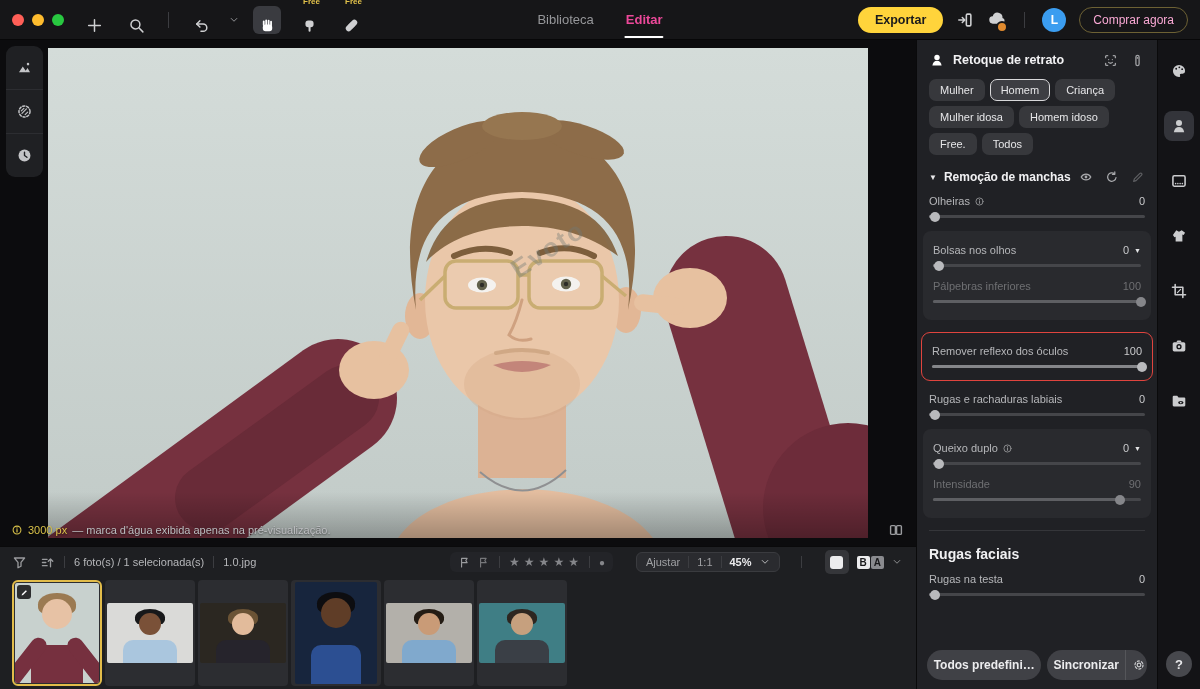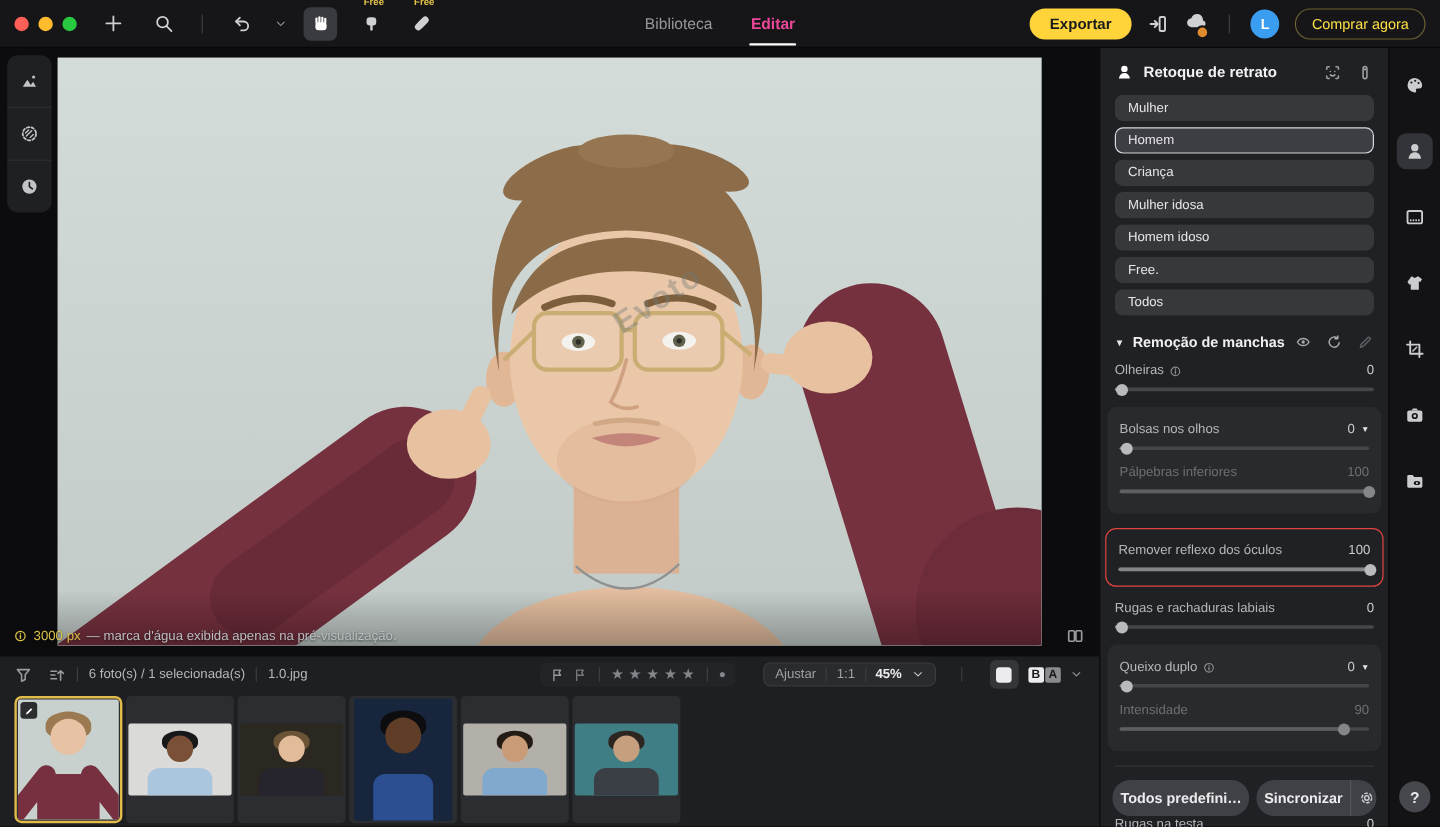--- a/index.html
+++ b/index.html
@@ -6,34 +6,34 @@
   body{width:1200px;height:689px;position:relative;background:#000;overflow:hidden;
        font-family:"Liberation Sans",sans-serif;-webkit-font-smoothing:antialiased;color:#c9cacc;}
   .ico{display:inline-flex;align-items:center;justify-content:center;flex:none;}
   .ico svg{width:100%;height:100%;display:block;}
 
   
   .titlebar{height:40px;background:#161618;display:flex;align-items:center;padding:0 12px;position:relative;border-bottom:1px solid #070708;box-sizing:border-box;}
   .lights{display:flex;gap:8px;margin-right:16px;}
   .light{width:12px;height:12px;border-radius:50%;}
   .tools{display:flex;align-items:center;gap:14px;}
-  .tool{position:relative;width:28px;height:28px;display:flex;align-items:center;justify-content:center;color:#cfd0d2;border-radius:6px;}
+  .tool{position:relative;width:28px;height:28px;display:flex;align-items:flex-end;justify-content:center;color:#cfd0d2;border-radius:6px;}
   .tool.active{background:#3a3b40;color:#fff;}
   .tool .free{position:absolute;top:-9px;left:50%;transform:translateX(-35%);font-size:8px;font-weight:bold;color:#e3c24a;white-space:nowrap;}
   .tb-div{width:1px;height:16px;background:#3c3d41;margin:0 4px;}
   .tabs{position:absolute;left:50%;top:0;height:100%;transform:translateX(-50%);display:flex;gap:30px;align-items:center;}
   .tab{font-size:13px;color:#96979a;position:relative;padding:2px 1px;cursor:default;}
   .tab.active{color:#ec4899;font-weight:bold;}
   .tab.active::after{content:"";position:absolute;left:0;right:0;bottom:-9px;height:2px;background:#fff;border-radius:1px;}
   .tb-right{margin-left:auto;display:flex;align-items:center;gap:13px;}
   .btn-export{background:#ffd43b;color:#191a1c;font-size:12.5px;font-weight:bold;padding:6px 17px;border-radius:15px;border:none;font-family:inherit;}
   .cloud-wrap{position:relative;}
   .cloud-wrap .dot{position:absolute;right:-1px;bottom:-1px;width:8px;height:8px;border-radius:50%;background:#e08a2e;border:2px solid #161618;}
   .avatar{width:24px;height:24px;border-radius:50%;background:#3b9df0;color:#fff;font-size:12px;font-weight:bold;display:flex;align-items:center;justify-content:center;}
-  .btn-buy{background:transparent;border:1px solid #6d6134;color:#fde047;font-size:12px;padding:5px 13px;border-radius:15px;font-family:inherit;}
+  .btn-buy{background:transparent;border:1px solid #6d6134;color:#f9a8d4;font-size:12px;padding:5px 13px;border-radius:15px;font-family:inherit;}
 
   
   .main{position:absolute;top:40px;left:0;right:0;bottom:0;display:flex;}
   .left-col{width:916px;display:flex;flex-direction:column;}
   .canvas{height:506px;position:relative;background:#0c0c0e;flex:none;}
   .filmstrip{flex:1;background:#1e1f22;border-top:1px solid #0a0a0b;display:flex;flex-direction:column;min-height:0;}
   .rpanel{width:241px;background:#202125;border-left:1px solid #0a0a0b;position:relative;box-sizing:border-box;flex:none;}
   .ribar{width:43px;background:#131316;border-left:1px solid #0a0a0b;display:flex;flex-direction:column;align-items:center;padding-top:16px;gap:25px;position:relative;flex:none;box-sizing:border-box;}
 
   
@@ -48,21 +48,21 @@
   .canvas-status{position:absolute;left:11px;bottom:10px;z-index:6;font-size:11px;display:flex;align-items:center;gap:5px;text-shadow:0 1px 2px rgba(0,0,0,.6);}
   .st-y{color:#d9c24a;}
   .st-n{color:#bcbdc0;}
   .compare-btn{position:absolute;right:12px;bottom:8px;z-index:6;color:#9a9b9e;}
 
   
   .rp-inner{padding:0 12px;}
   .rp-head{display:flex;align-items:center;gap:8px;margin-top:12px;}
   .rp-title{font-size:12.5px;font-weight:bold;color:#f2f2f4;flex:1;}
   .rp-head-icons{display:flex;gap:12px;color:#9fa0a3;}
-  .chips{display:flex;flex-wrap:wrap;gap:5px;margin-top:11px;flex-direction:column;}
+  .chips{display:flex;flex-wrap:wrap;gap:5px;margin-top:11px;}
   .chip{font-size:11px;color:#e6e6e8;background:#37383c;padding:4px 10px;border-radius:7px;border:1px solid transparent;}
   .chip.selected{border-color:#d8d8da;background:#3d3e43;}
   .sec-head{display:flex;align-items:center;gap:7px;margin:15px 0 2px;}
   .sec-caret{font-size:8px;color:#e8e8ea;}
   .sec-title{font-size:12px;font-weight:bold;color:#f0f0f2;flex:1;}
   .sec-icons{display:flex;gap:12px;color:#a8a9ac;align-items:center;}
   .dim-icon{opacity:.45;}
 
   .srow{margin:11px 0 13px;}
   .srow-top{display:flex;align-items:center;font-size:11px;color:#b6b7ba;}

